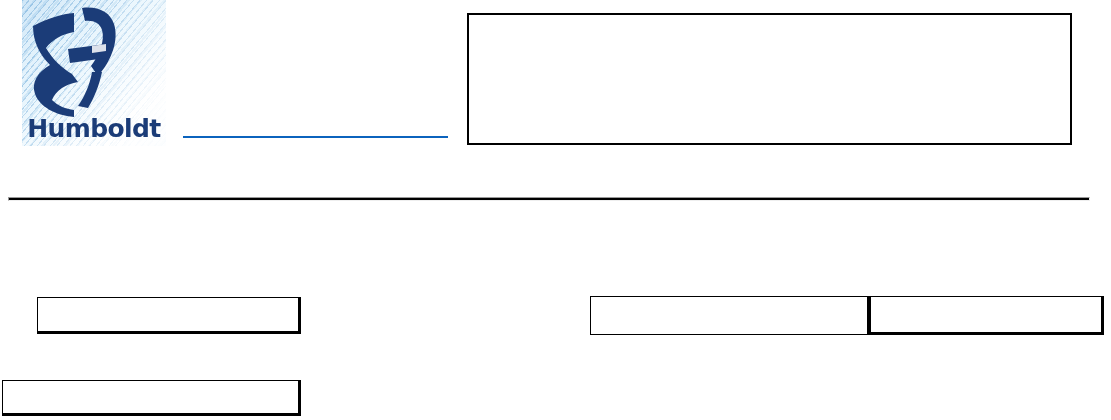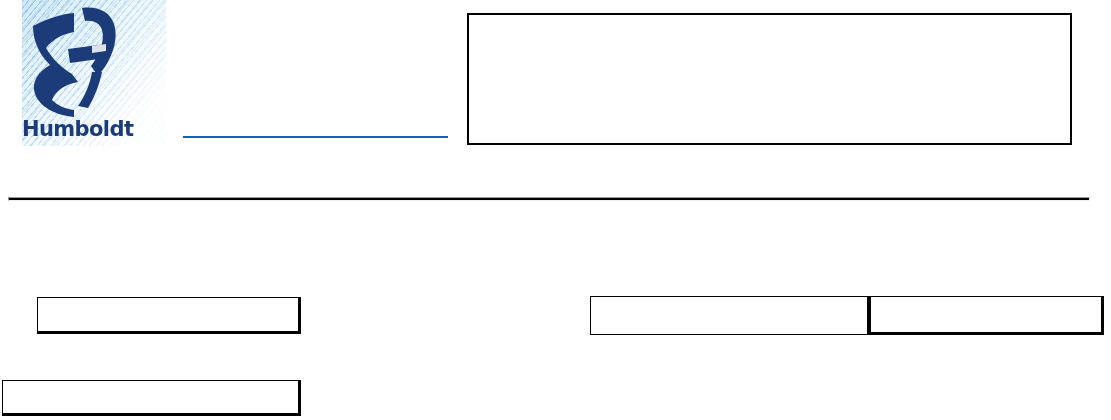--- a/index.html
+++ b/index.html
@@ -53,24 +53,24 @@
     height: 118px;
   }
   .logo-wordmark {
     position: absolute;
     left: 0px;
     bottom: 1px;
     width: 144px;
     height: 30px;
     font-family: "DejaVu Sans", sans-serif;
     font-weight: bold;
-    font-size: 21px;
+    font-size: 25px;
     letter-spacing: -0.6px;
     color: #1b3c78;
-    text-align: left;
+    text-align: center;
     line-height: 28px;
   }
 
   
   .link-line {
     position: absolute;
     left: 183px;
     top: 136px;
     width: 265px;
     height: 2px;

